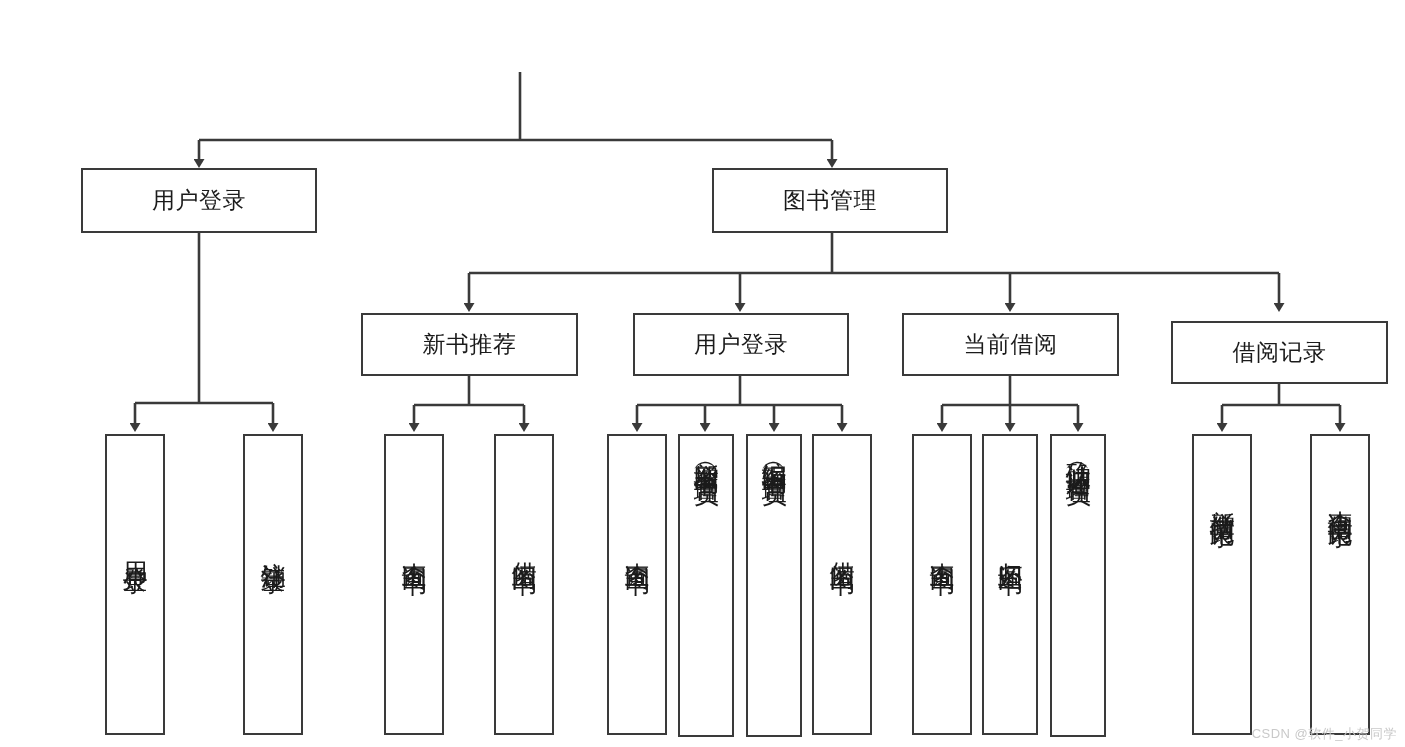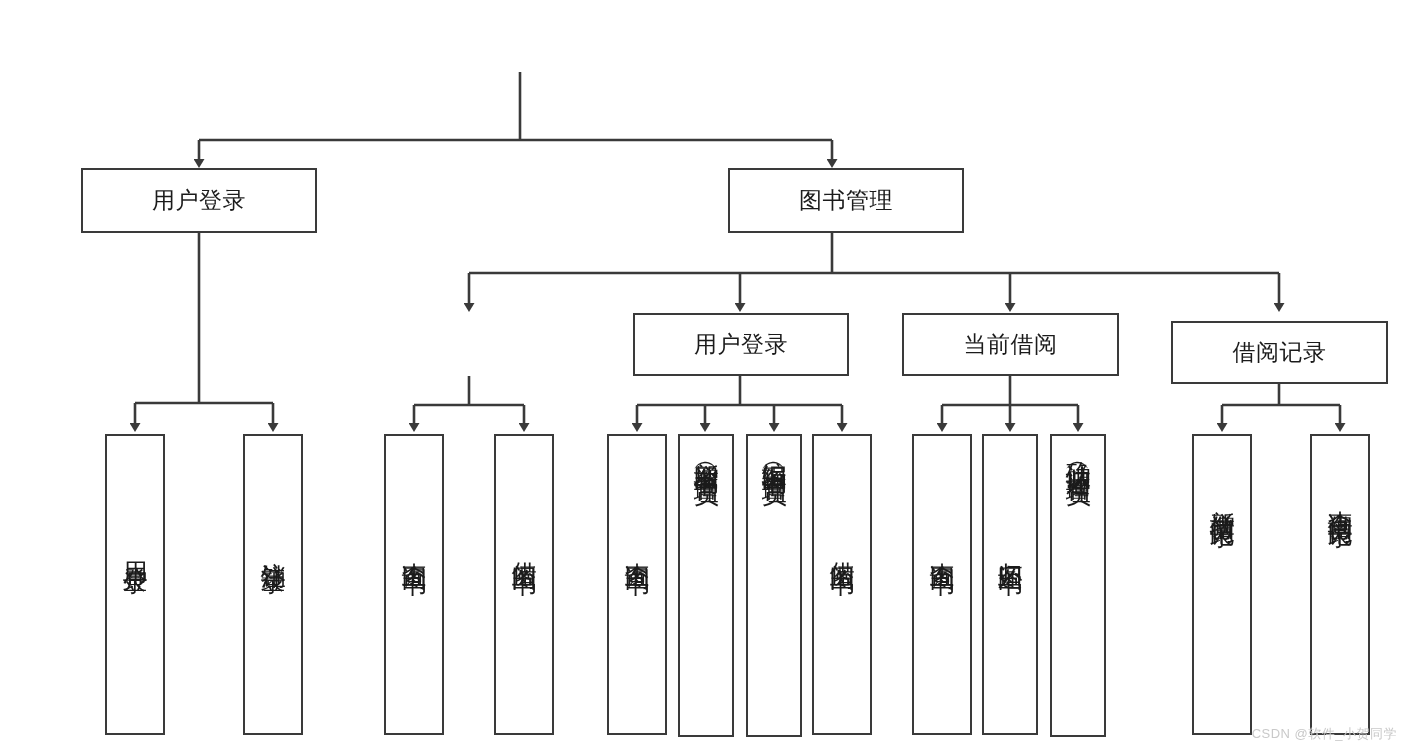--- a/index.html
+++ b/index.html
@@ -129,24 +129,27 @@
       <path d="M1222,405 L1340,405"></path>
       <path d="M1222,405 L1222,424" marker-end="url(#arrow)"></path>
       <path d="M1340,405 L1340,424" marker-end="url(#arrow)"></path>
     </g>
   </svg>
 
 
   <div class="node horiz" style="left:81px; top:168px; width:236px; height:65px;">
     <span class="label">用户登录</span>
   </div>
-  <div class="node horiz" style="left:728px; top:168px; width:236px; height:65px;">
+  <div class="node horiz" style="left:712px; top:168px; width:236px; height:65px;">
     <span class="label">图书管理</span>
   </div>
 
+  <div class="node horiz" style="left:361px; top:313px; width:217px; height:63px;">
+    <span class="label">新书推荐</span>
+  </div>
   <div class="node horiz" style="left:633px; top:313px; width:216px; height:63px;">
     <span class="label">用户登录</span>
   </div>
   <div class="node horiz" style="left:902px; top:313px; width:217px; height:63px;">
     <span class="label">当前借阅</span>
   </div>
   <div class="node horiz" style="left:1171px; top:313px; width:217px; height:63px;margin-top:8px;">
     <span class="label">借阅记录</span>
   </div>
 

